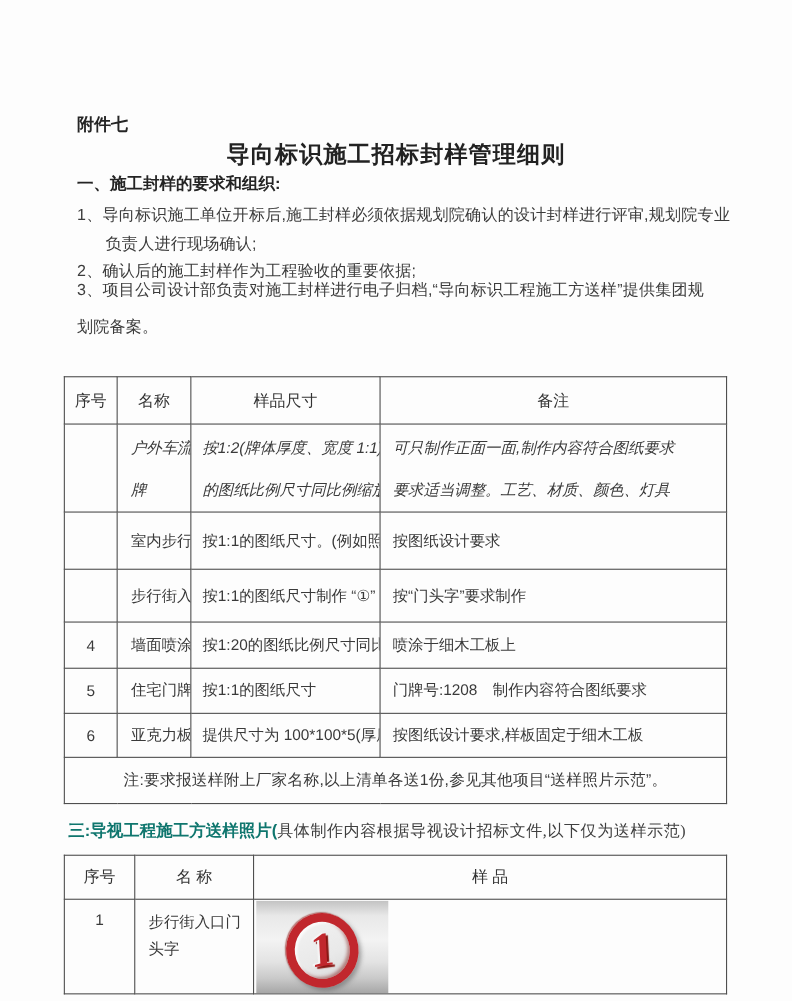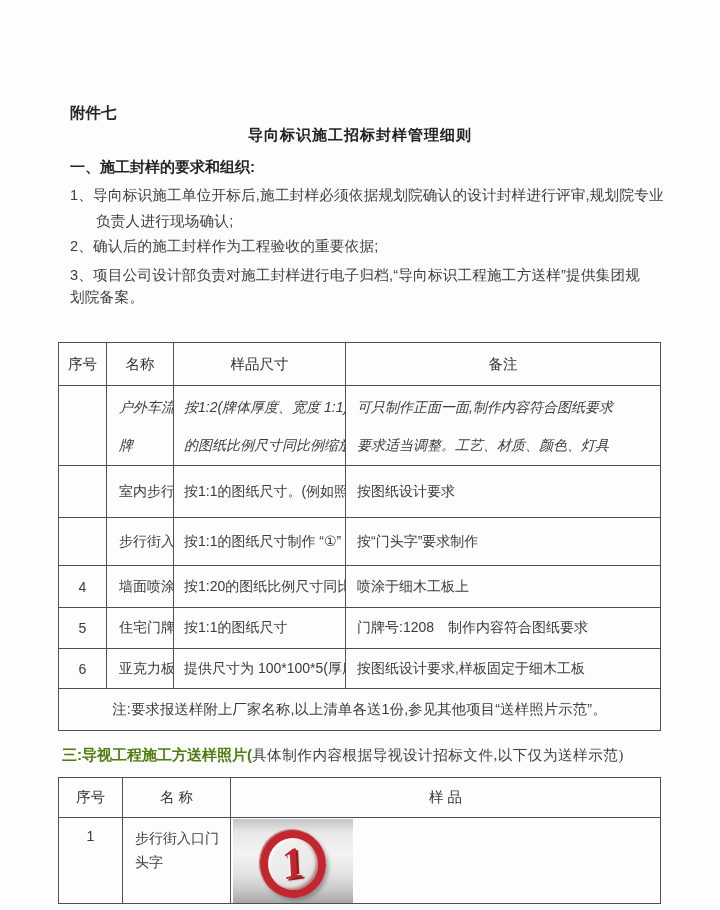--- a/index.html
+++ b/index.html
@@ -6,29 +6,29 @@
   .page{
     position:relative;
     width:720px;height:910px;
     background:#fdfdfd;
     font-family:"Liberation Sans","DejaVu Sans",sans-serif;
     color:#3c3c3c;
     overflow:hidden;
   }
   .abs{position:absolute;white-space:nowrap;}
   .attachment{left:70px;top:103px;font-size:15.5px;font-weight:bold;color:#252525;}
-  .doc-title{left:0;top:126px;width:720px;text-align:center;font-size:15px;font-weight:bold;color:#222;letter-spacing:1px;}
+  .doc-title{left:0;top:126px;width:720px;text-align:center;font-size:21px;font-weight:bold;color:#222;letter-spacing:1px;}
   .sec-heading{font-size:15px;font-weight:bold;color:#242424;}
   .s1{left:70px;top:158px;}
   .s2{left:70px;top:308px;}
   .para{font-size:14.6px;color:#3c3c3c;letter-spacing:.2px;}
   .pl0{left:70px;top:186px;}
   .pl1{left:96px;top:212px;}
   .pl2{left:70px;top:237px;}
-  .pl3{left:70px;top:266px;}
+  .pl3{left:70px;top:254px;}
   .pl4{left:70px;top:288px;}
 
   table{border-collapse:collapse;table-layout:fixed;}
   .t1{left:58px;top:342px;width:602px;}
   .t2{left:58px;top:777px;width:602px;}
   td,th{border:1px solid #4f4f4f;font-weight:normal;font-size:14px;color:#3a3a3a;overflow:hidden;}
   th{font-size:14.5px;text-align:center;color:#333;}
   .t1 .h-row{height:43px;}
   .t1 .r0{height:80px;}
   .t1 .r1{height:52px;margin-left:20px;}
@@ -37,21 +37,21 @@
   .t1 .r4{height:41px;}
   .t1 .r5{height:40px;}
   .t1 .fn-row{height:42px;}
   .c-no{text-align:center;}
   .c-name{padding:0 4px 0 12px;}
   .c-size{padding:0 4px 0 10px;}
   .c-note{padding:0 4px 0 11px;}
   .two-line{line-height:38px;font-style:italic;}
   .fn-cell{text-align:center;font-size:14.3px;letter-spacing:.2px;}
   .sec3{left:62px;top:746px;font-size:15px;}
-  .sec3 .b{font-weight:bold;color:#4d7c0f;}
+  .sec3 .b{font-weight:bold;color:#0f766e;}
   .sec3 .n{font-family:"Liberation Serif","DejaVu Serif",serif;color:#3f3f3f;font-size:14.6px;letter-spacing:.5px;}
   .t2 .h-row{height:40px;}
   .t2 .r0{height:86px;}
   .t2 td{vertical-align:top;}
   .t2 .c-no{padding-top:10px;}
   .t2 .c-name{padding-top:8px;line-height:24px;white-space:normal;}
   .t2 .c-photo{padding:0;}
   .sp{display:inline-block;width:14px;}
   .photo{
     margin:1px 0 0 2px;width:120px;height:84px;

